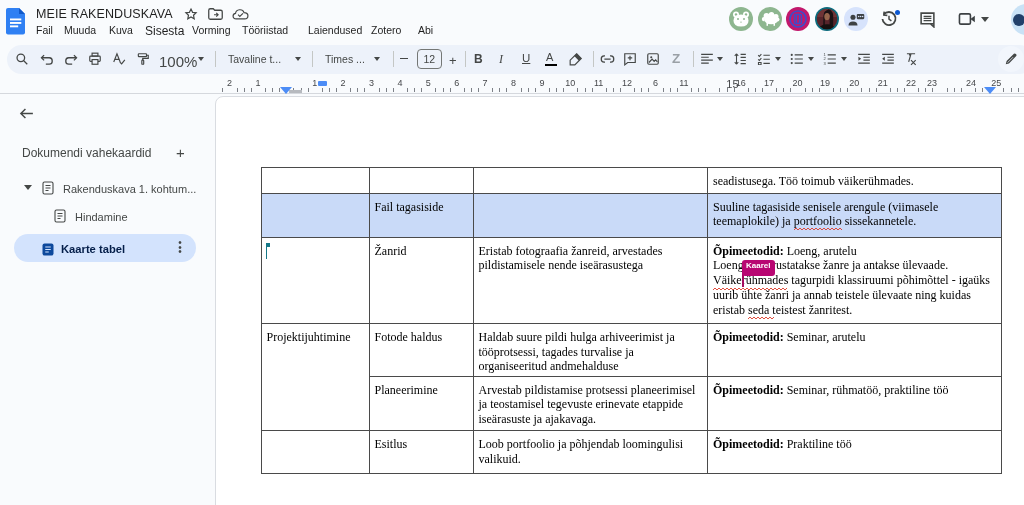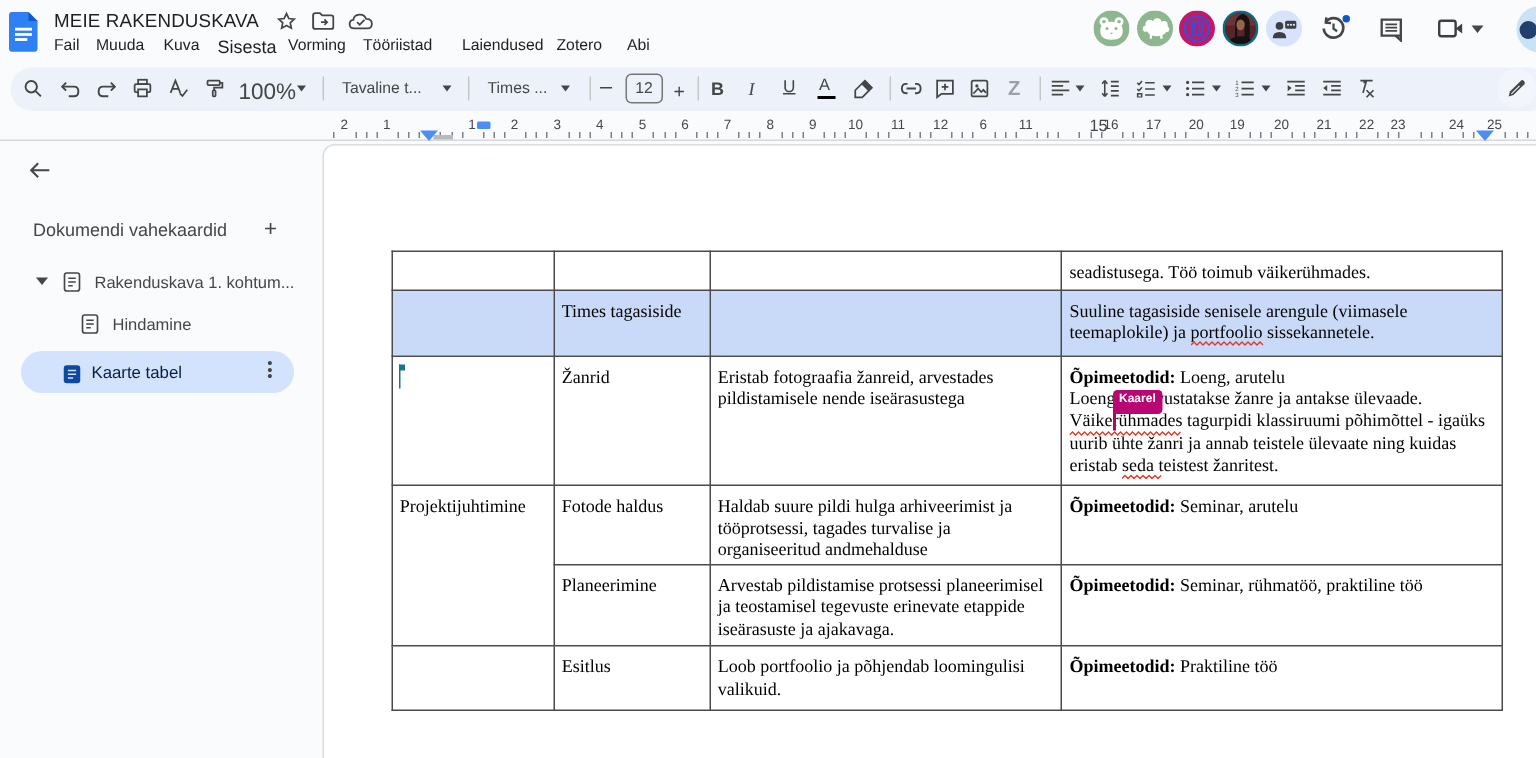--- a/index.html
+++ b/index.html
@@ -346,21 +346,21 @@
 <svg class="abs" style="left:54px;top:209px" width="12" height="14" viewBox="0 0 24 28" fill="none" stroke="#444746" stroke-width="2.2">
 <rect x="2" y="2" width="20" height="24" rx="3"></rect>
     <path d="M7 9 H17 M7 14 H17 M7 19 H13"></path>
   </svg>
 <div class="abs" style="left:75px;top:211px;font-size:11px;color:#444746;">Hindamine</div>
 <div class="abs" style="left:14px;top:233.5px;width:182px;height:28.5px;border-radius:14.5px;background:#d3e3fd;"></div>
 <svg class="abs" style="left:42px;top:243px" width="12" height="13" viewBox="0 0 24 26">
 <rect x="1" y="1" width="22" height="24" rx="4" fill="#0d499c"></rect>
 <path d="M6.5 8 H17.5 M6.5 13 H17.5 M6.5 18 H13.5" stroke="#d3e3fd" stroke-width="2.2"></path>
   </svg>
-<div class="abs" style="left:61px;top:242.5px;font-size:11.2px;font-weight:400;color:#041e49;">Kaarte tabel</div>
+<div class="abs" style="left:61px;top:242.5px;font-size:11.2px;font-weight:700;color:#041e49;">Kaarte tabel</div>
 <div class="abs" style="left:178px;top:241px;color:#444746;font-size:10px;line-height:4.5px;text-align:center;width:4px;">•<br>•<br>•</div>
 <style>
 .doctbl { position:absolute; left:260.5px; top:167px; border-collapse:collapse; table-layout:fixed;
   font-family:"Liberation Serif", serif; font-size:12px; line-height:14.7px; color:#000; }
 .doctbl td { border:1px solid #4a4a4a; vertical-align:top; padding:6px 0 0 5px; overflow:hidden; white-space:nowrap; }
 .blue td { background:#c9daf8; }
 .wav { }
 .doctbl b { font-weight:700;font-family:Liberation Serif, serif; }
 </style>
 <table class="doctbl">
@@ -372,21 +372,21 @@
     </colgroup>
 <tbody>
       <tr style="height:25.5px">
         <td></td>
         <td></td>
         <td></td>
         <td>seadistusega. Töö toimub väikerühmades.</td>
       </tr>
 <tr class="blue" style="height:44.2px">
         <td></td>
-        <td>Times tagasiside</td>
+        <td>Fail tagasiside</td>
         <td></td>
         <td>Suuline tagasiside senisele arengule (viimasele<br>teemaplokile) ja <span class="wav">portfoolio</span> sissekannetele.</td>
       </tr>
 <tr style="height:86.2px">
         <td></td>
         <td>Žanrid</td>
         <td>Eristab fotograafia žanreid, arvestades<br>pildistamisele nende iseärasustega</td>
         <td><b>Õpimeetodid:</b> Loeng, arutelu<br>Loengus tutvustatakse žanre ja antakse ülevaade.<br><span class="wav">Väikerühmades</span> tagurpidi klassiruumi põhimõttel - igaüks<br>uurib ühte žanri ja annab teistele ülevaate ning kuidas<br>eristab <span class="wav">seda</span> teistest žanritest.</td>
       </tr>
 <tr style="height:52.7px">

